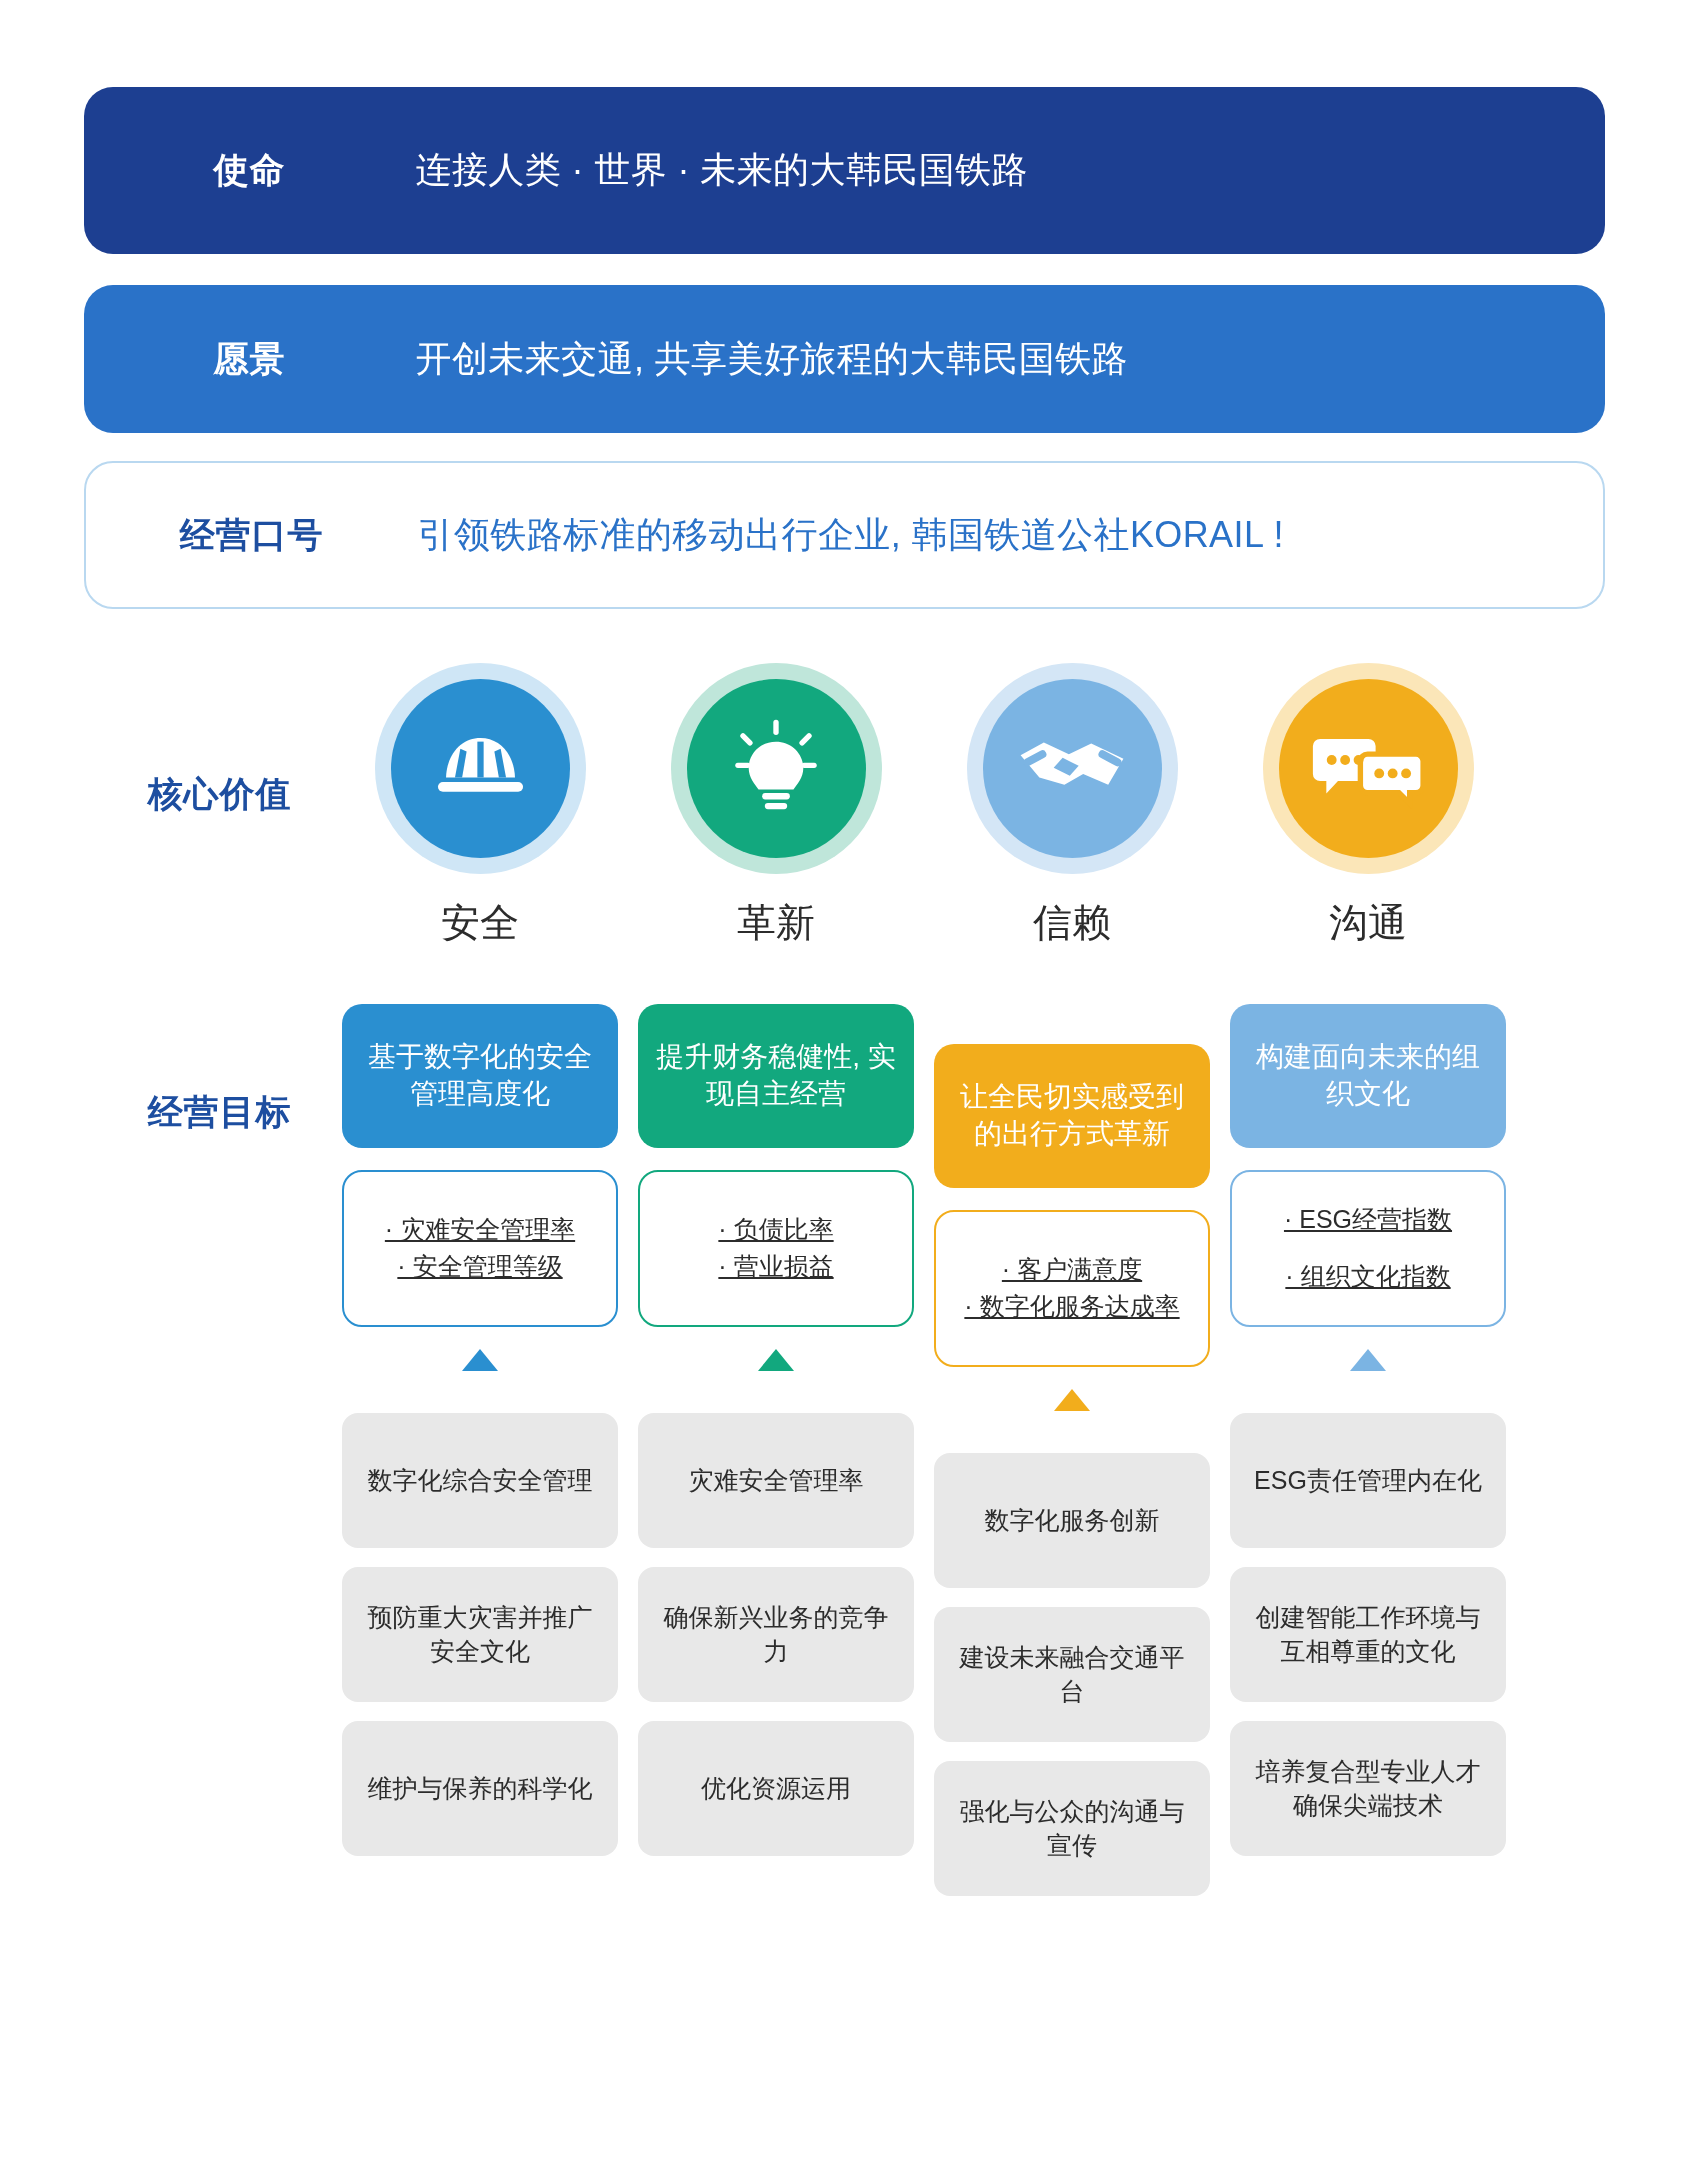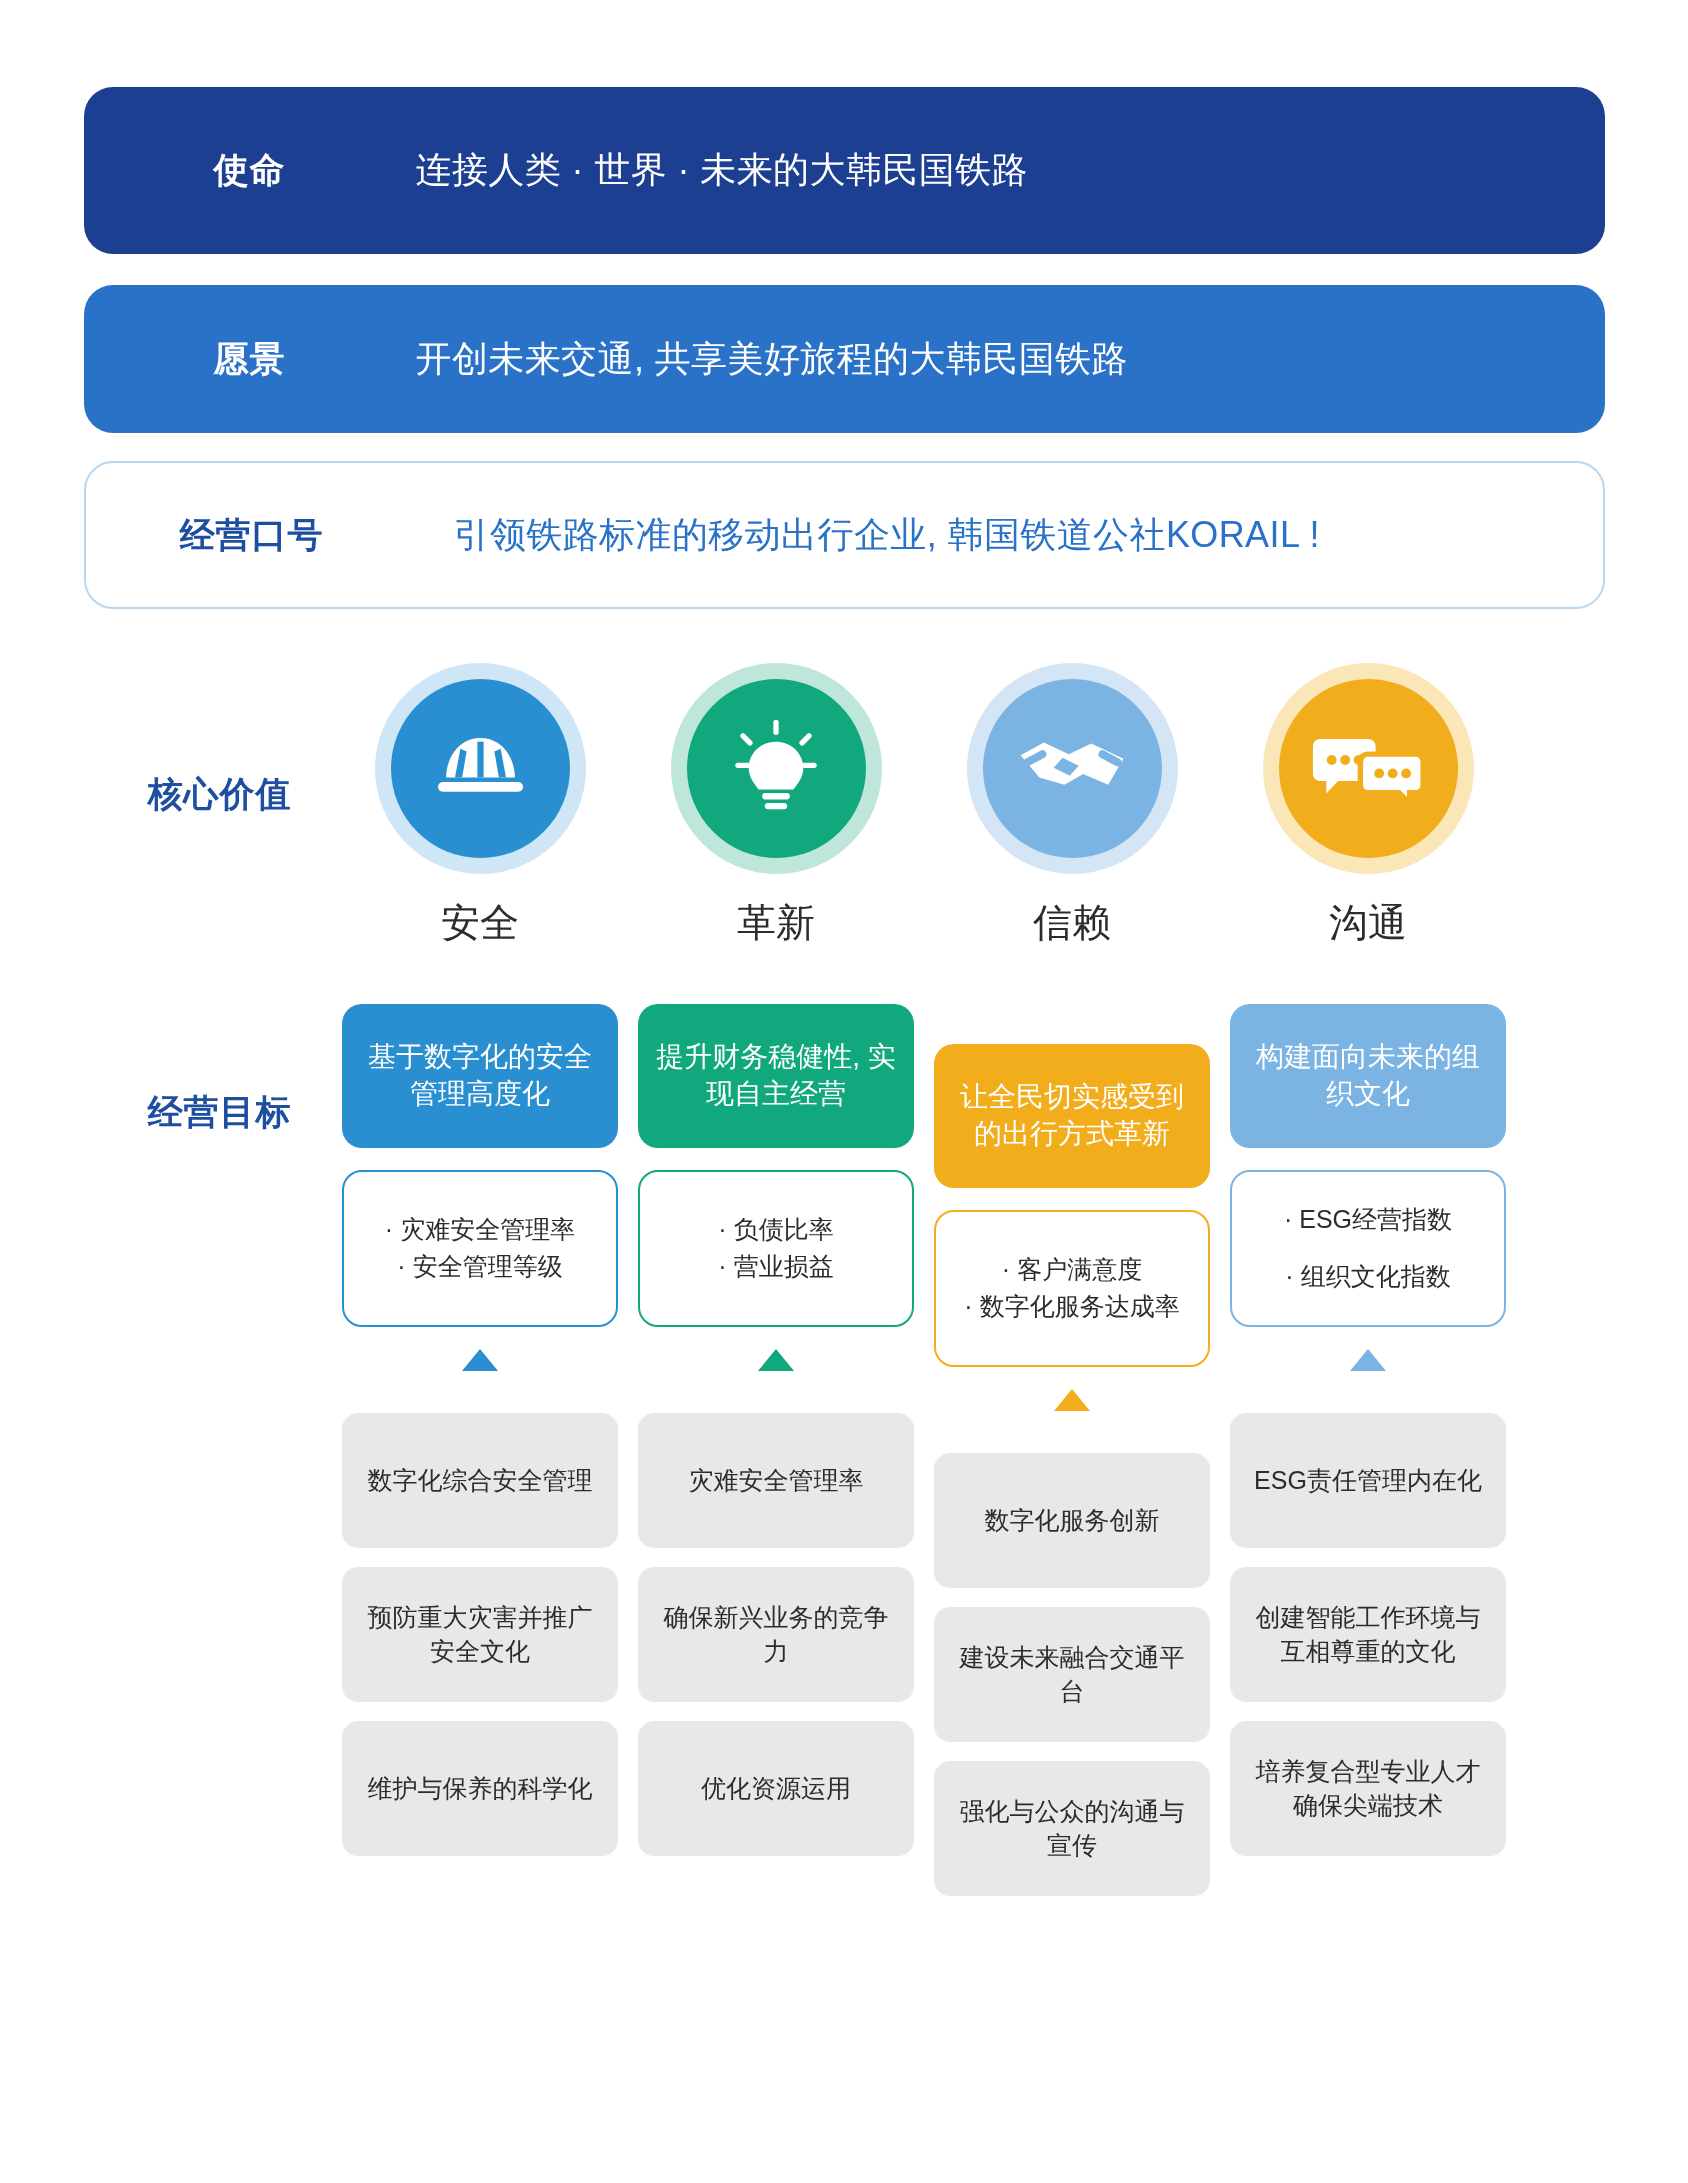--- a/index.html
+++ b/index.html
@@ -51,21 +51,20 @@
     margin-top: 31px;
   }
   #vision-banner .lbl { color: #ffffff; }
   #vision-banner .txt { color: #ffffff; }
 
   #slogan-banner {
     background: #ffffff;
     border: 2.2px solid #b9d8f0;
     height: 148px;
     margin-top: 28px;
-    gap: 36px;
   }
   #slogan-banner .lbl { color: #1d4ea0; }
   #slogan-banner .txt { color: #2a72c8; }
 
   
   .section-label {
     color: #1d4ea0;
     font-size: 35px;
     font-weight: bold;
     letter-spacing: 0.9px;
@@ -161,21 +160,21 @@
     display: flex;
     flex-direction: column;
     align-items: center;
     justify-content: center;
     text-align: center;
     color: #2c2c2c;
     font-size: 25px;
     line-height: 1.5;
     padding: 0 10px;
   }
-  .kpi-line { white-space: nowrap; }
+  .kpi-line { white-space: nowrap; text-decoration: underline; }
   .arrow-wrap {
     height: 67px;
     display: flex;
     align-items: center;
     justify-content: center;
   }
   .arrow {
     width: 0; height: 0;
     border-left: 18px solid transparent;
     border-right: 18px solid transparent;

